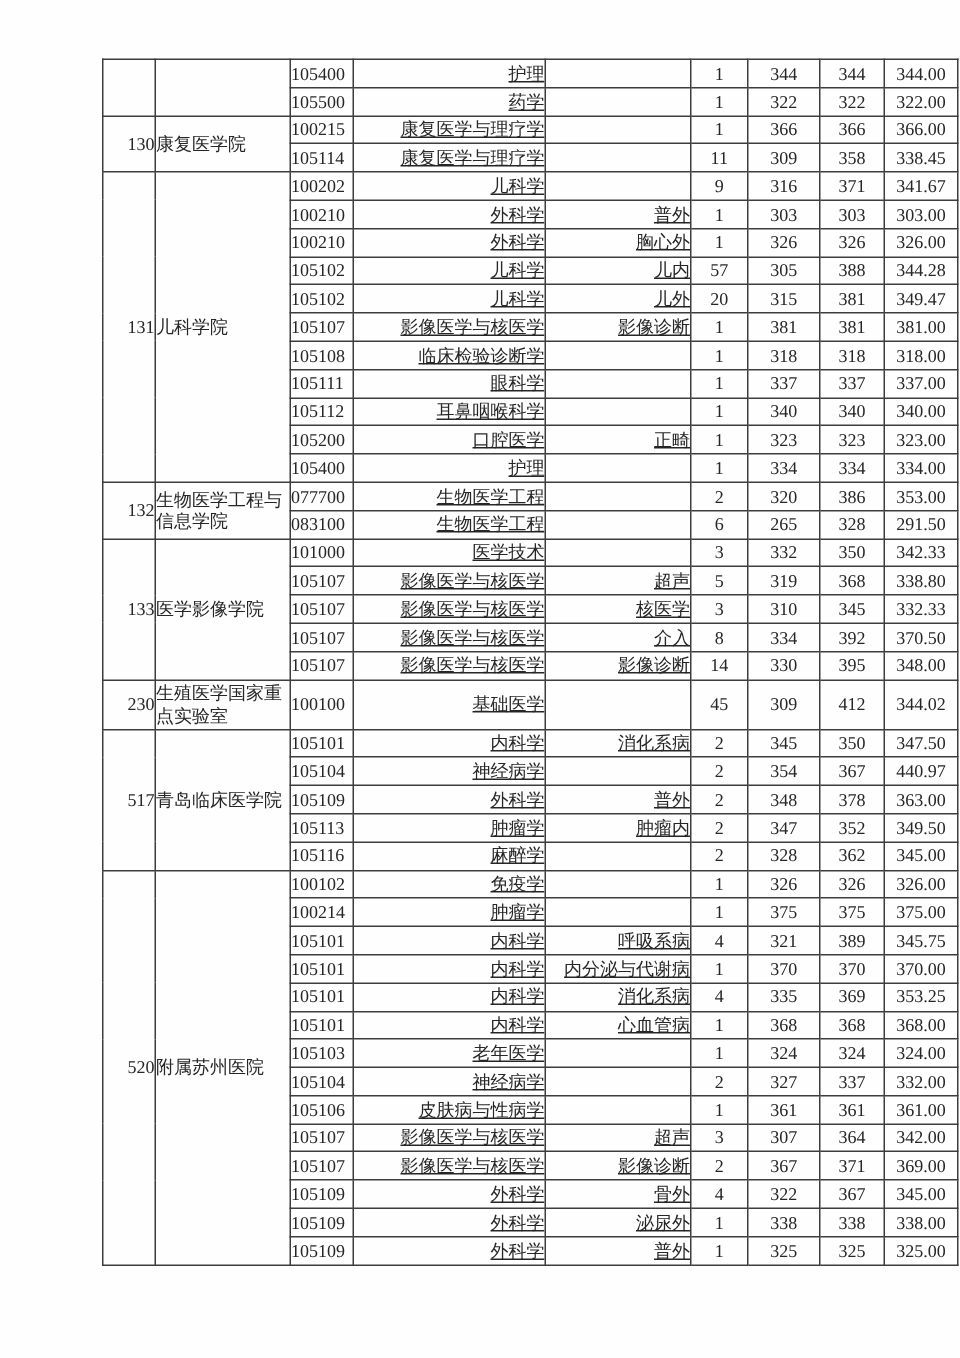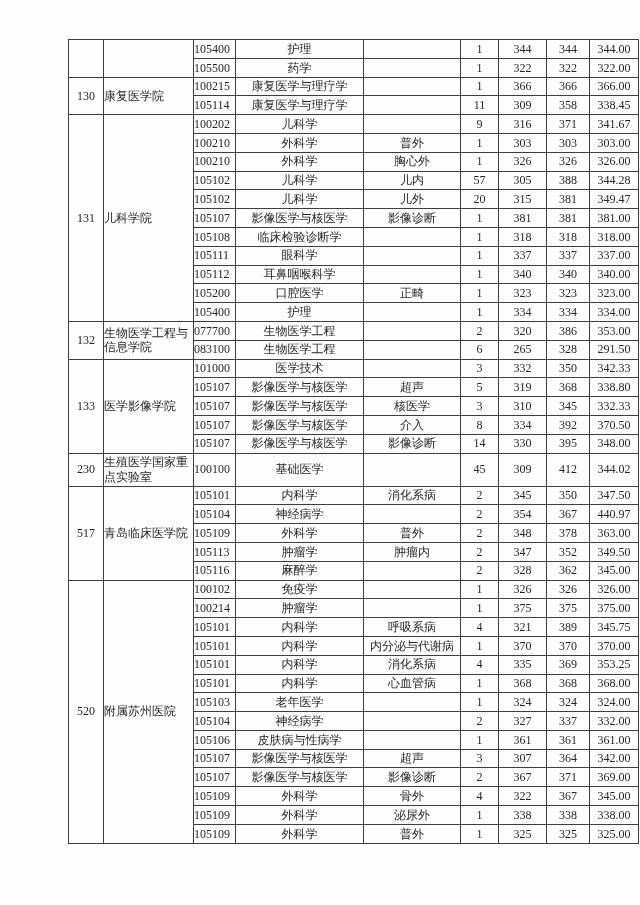--- a/index.html
+++ b/index.html
@@ -29,25 +29,25 @@
     font-size: 12px;
     line-height: 1.2;
     padding: 0;
     overflow: hidden;
     vertical-align: middle;
   }
   tbody tr { height: 18.8px; }
   
   tbody tr:nth-child(23) { height: 33px; }
 
-  td.c-code   { text-align: center; white-space: nowrap; }
+  td.c-code   { text-align: right; white-space: nowrap; }
   td.c-college{ white-space: normal; padding: 0 1px; }
   td.c-mcode  { text-align: left; padding-left: 3px; white-space: nowrap; }
-  td.c-major  { text-align: center; padding-left: 4px; white-space: nowrap; }
-  td.c-spec   { text-align: center; padding-left: 4px; white-space: nowrap; }
+  td.c-major  { text-align: right; padding-left: 4px; white-space: nowrap; text-decoration: underline; }
+  td.c-spec   { text-align: right; padding-left: 4px; white-space: nowrap; text-decoration: underline; }
   td.c-num    { text-align: center; white-space: nowrap; }
 </style>
 </head>
 <body>
 
 <div class="page">
   <table class="score-table">
     <colgroup>
       <col style="width:35px">
       <col style="width:90px">

